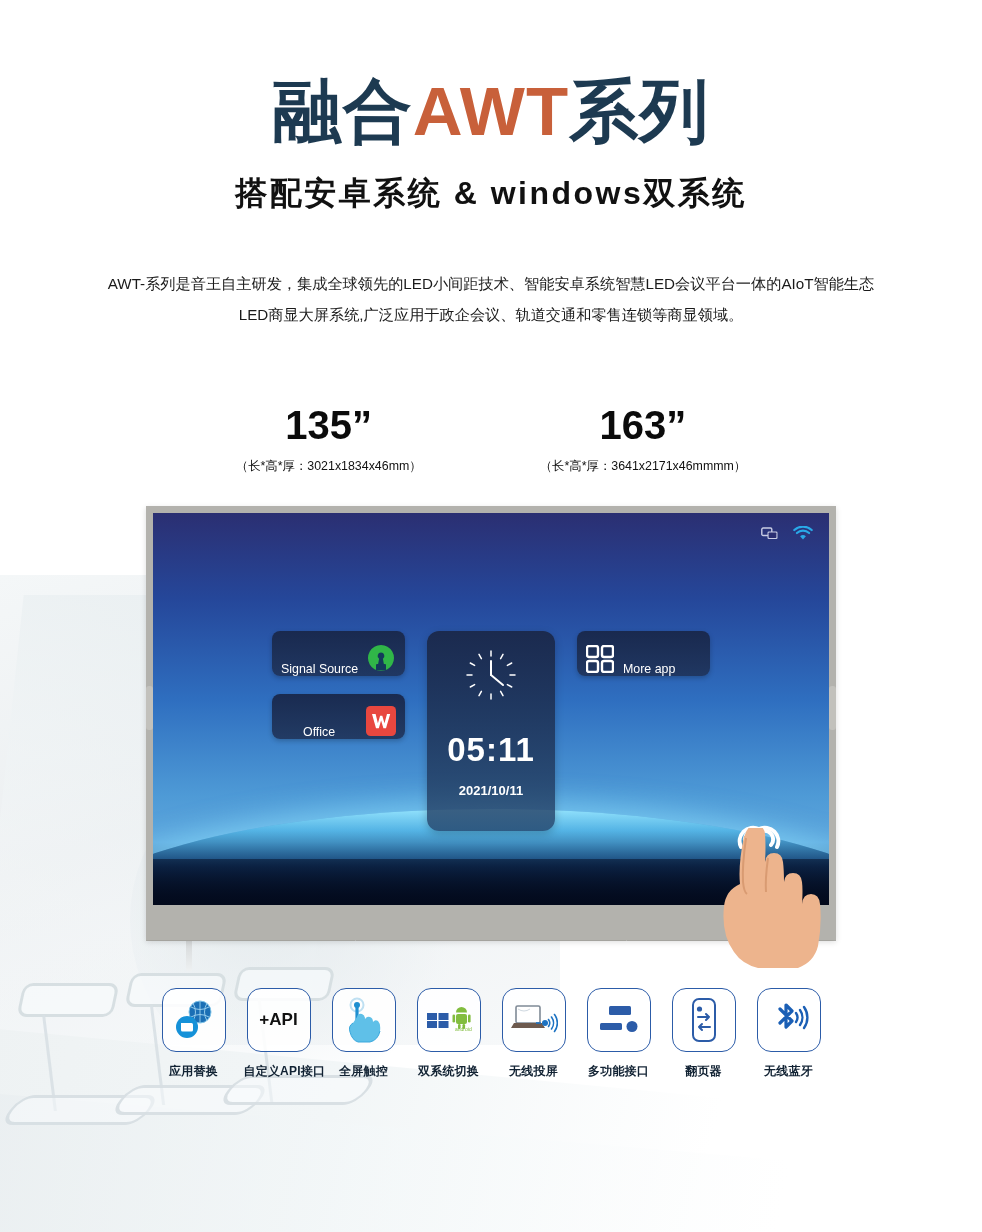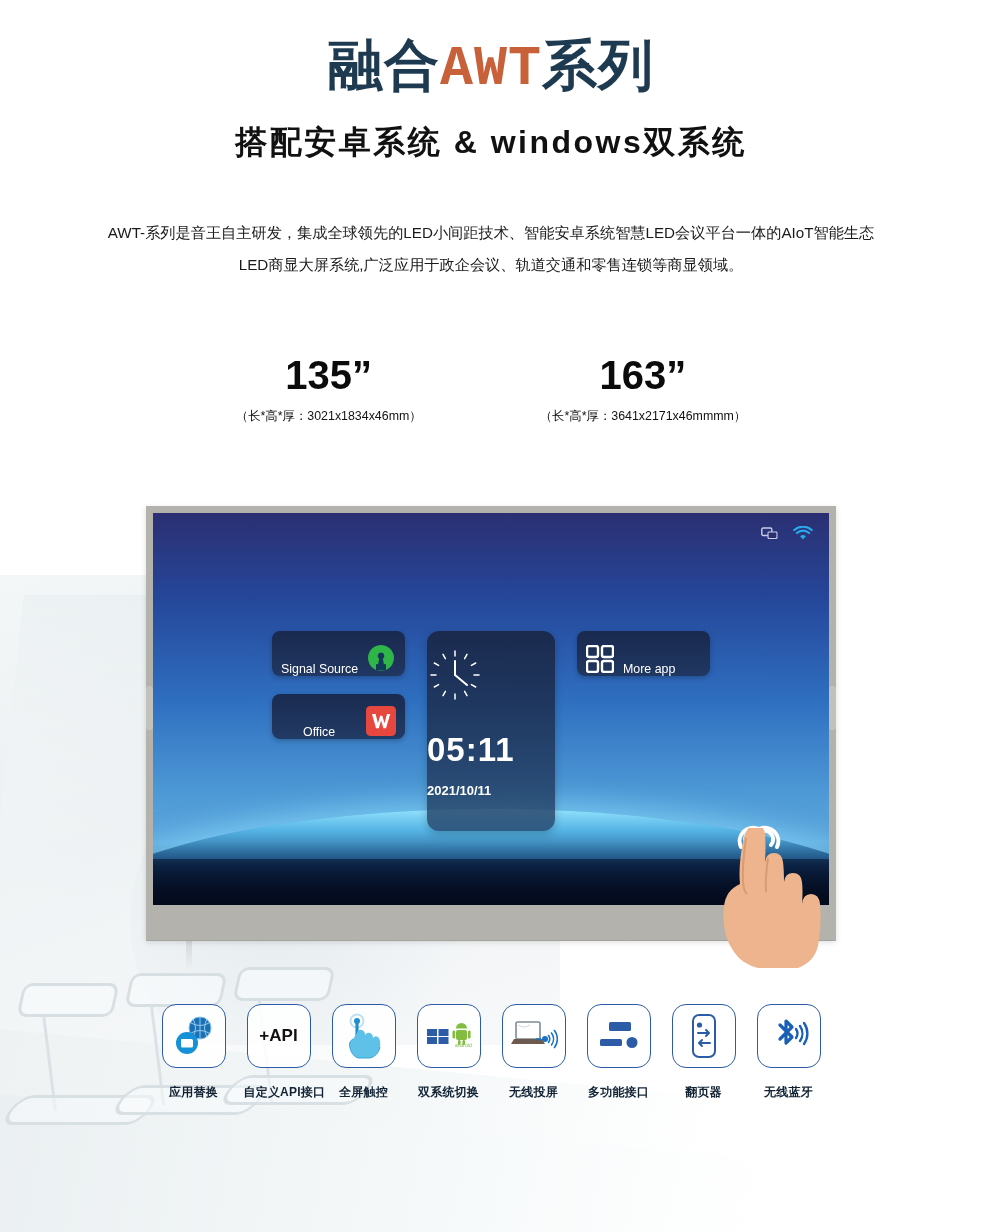--- a/index.html
+++ b/index.html
@@ -55,28 +55,27 @@
     position: absolute;
     border: 3px solid rgba(214,222,226,.9);
     border-radius: 14px;
     background: rgba(250,252,253,.5);
   }
 
   
   .headline {
     position: relative; z-index: 5;
     text-align: center;
-    padding-top: 40px;
-    font-size: 55px;
+    padding-top: 75px;
+    font-size: 69px;
     font-weight: bold;
     letter-spacing: 1px;
     color: #1d3a51;
     line-height: 1.08;
     white-space: nowrap;
-    font-family: Liberation Mono, monospace;
   }
   .headline .accent { color: #c8603a; }
   .subhead {
     position: relative; z-index: 5;
     text-align: center;
     margin-top: 22px;
     font-size: 32px;
     font-weight: bold;
     color: #111111;
     letter-spacing: 2.5px;
@@ -157,21 +156,21 @@
     color: #fff; font-size: 12.4px;
     padding: 0 9px;
     box-shadow: 0 2px 5px rgba(0,0,0,.22);
   }
   .tile.right-align { justify-content: space-between; }
   .tile.left-icon { gap: 9px; }
   .clockcard {
     width: 128px; height: 200px;
     background: linear-gradient(180deg, rgba(26,40,74,.95), rgba(36,66,104,.78));
     border-radius: 12px;
-    display: flex; flex-direction: column; 
+    display: flex; flex-direction: column; align-items: center;
     padding-top: 16px;
     box-shadow: 0 3px 8px rgba(0,0,0,.22);
   }
   .clock-time {
     color: #fff; font-size: 33px; font-weight: bold; margin-top: 24px; letter-spacing: 1px;
   }
   .clock-date { color: #fff; font-size: 13px; margin-top: 14px; font-weight: bold; }
 
   
   .touch-wrap { position: absolute; right: 10px; bottom: -42px; z-index: 9; }
@@ -199,21 +198,21 @@
   }
 
   
   .features {
     position: absolute; z-index: 7;
     left: 0; right: 0; top: 988px;
     display: flex; justify-content: center; gap: 15px;
   }
   .feature { width: 70px; text-align: center; }
   .feature-box {
-    width: 64px; height: 64px; margin: 16px auto;
+    width: 64px; height: 64px; margin: 0 auto;
     border: 1.6px solid #2c5ca8;
     border-radius: 14px;
     background: rgba(255,255,255,.88);
     display: flex; align-items: center; justify-content: center;
     position: relative;
   }
   .feature-label {
     margin-top: 11px; font-size: 12px; color: #123; font-weight: bold;
     white-space: nowrap; letter-spacing: .2px;
   }

